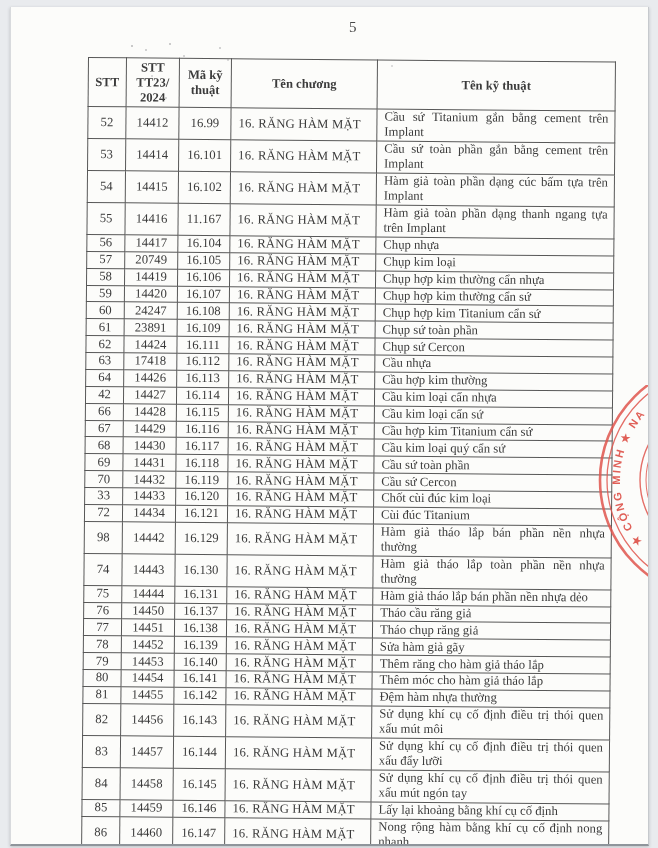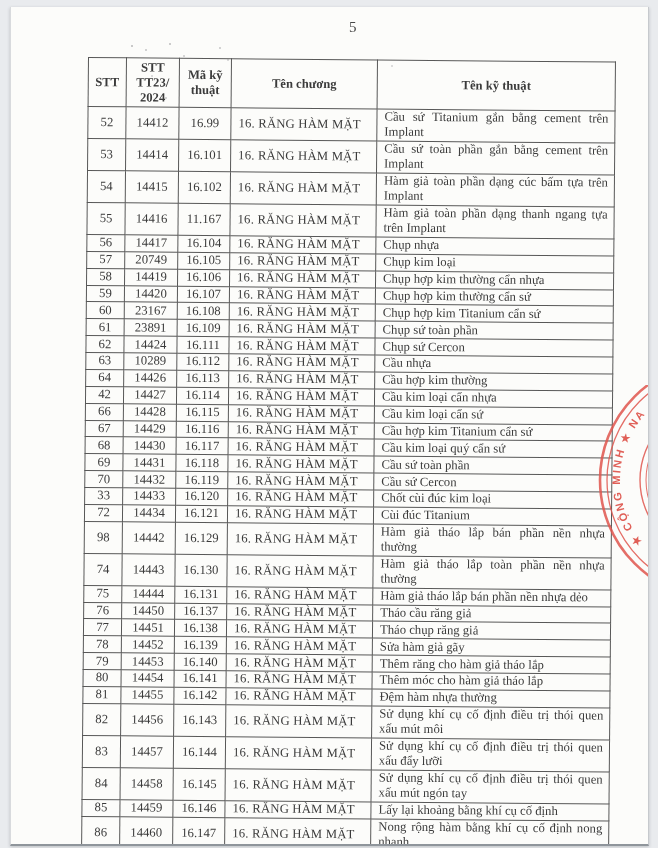--- a/index.html
+++ b/index.html
@@ -147,42 +147,42 @@
         </tr>
         <tr>
           <td>59</td>
           <td>14420</td>
           <td>16.107</td>
           <td>16. RĂNG HÀM MẶT</td>
           <td>Chụp hợp kim thường cẩn sứ</td>
         </tr>
         <tr>
           <td>60</td>
-          <td>23167</td>
+          <td>24247</td>
           <td>16.108</td>
           <td>16. RĂNG HÀM MẶT</td>
           <td>Chụp hợp kim Titanium cẩn sứ</td>
         </tr>
         <tr>
           <td>61</td>
           <td>23891</td>
           <td>16.109</td>
           <td>16. RĂNG HÀM MẶT</td>
           <td>Chụp sứ toàn phần</td>
         </tr>
         <tr>
           <td>62</td>
           <td>14424</td>
           <td>16.111</td>
           <td>16. RĂNG HÀM MẶT</td>
           <td>Chụp sứ Cercon</td>
         </tr>
         <tr>
           <td>63</td>
-          <td>10289</td>
+          <td>17418</td>
           <td>16.112</td>
           <td>16. RĂNG HÀM MẶT</td>
           <td>Cầu nhựa</td>
         </tr>
         <tr>
           <td>64</td>
           <td>14426</td>
           <td>16.113</td>
           <td>16. RĂNG HÀM MẶT</td>
           <td>Cầu hợp kim thường</td>

